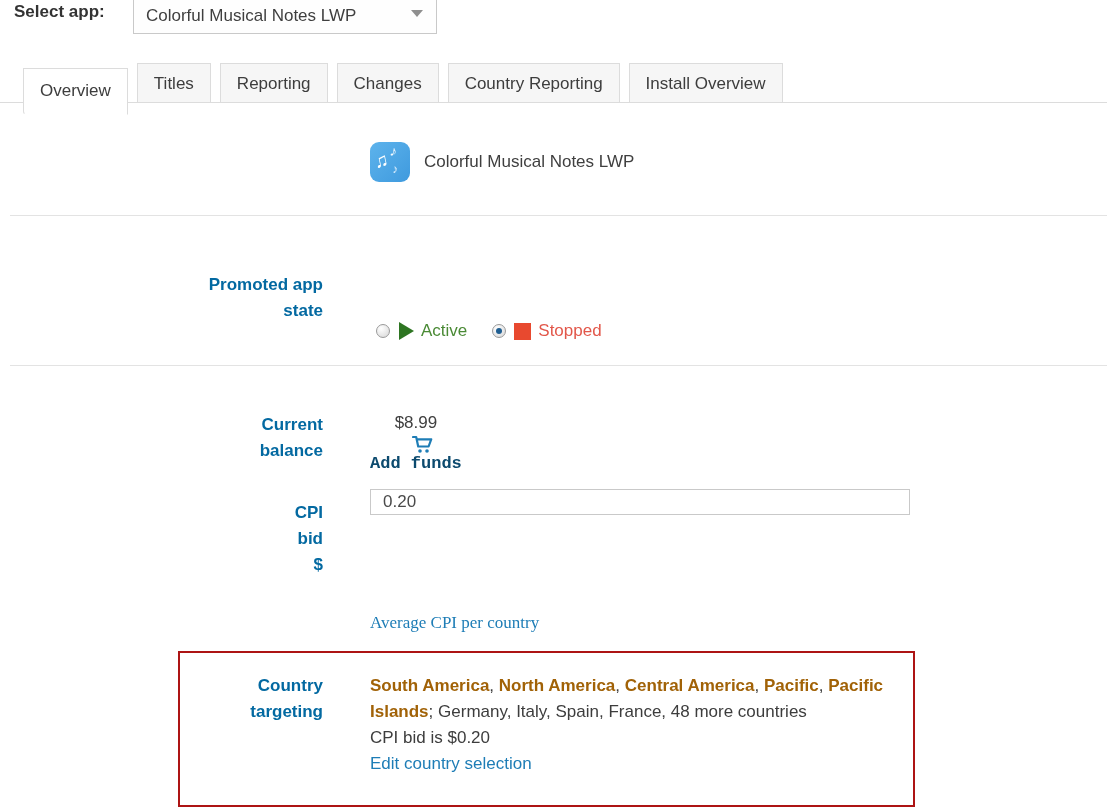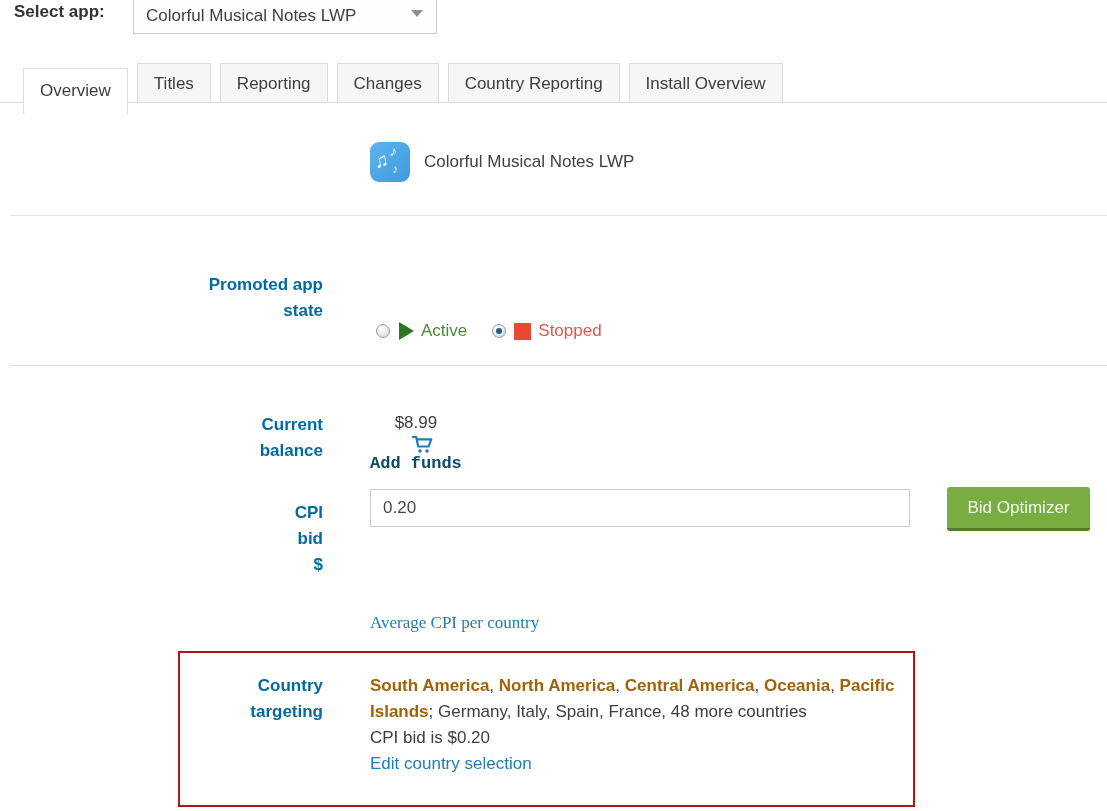--- a/index.html
+++ b/index.html
@@ -62,21 +62,21 @@
   .stopsq{width:17px;height:17px;background:#e8492f;margin:0 7px 0 8px;flex:none;}
   .opt-stopped{color:#e2574a;}
   .gap{width:25px;flex:none;}
   
   .balance-row{position:absolute;left:370px;top:413px;display:flex;align-items:center;flex-direction:column;}
   .balance-amount{color:#3f3f3f;}
   .cart{margin:2px 6px 0 19px;}
   .add-funds{color:#0c4a6e;font-weight:700;cursor:pointer;text-decoration:none;font-family:Liberation Mono, monospace;}
   
   .cpi-input{
-    position:absolute;left:370px;top:489px;width:540px;height:38px;box-sizing:border-box;
+    position:absolute;left:370px;top:489px;width:540px;height:26px;box-sizing:border-box;
     border:1px solid #c9c9c9;padding:0 12px;font:17px "Liberation Sans","DejaVu Sans",sans-serif;color:#4a4a4a;outline:none;
   }
   .bid-btn{
     position:absolute;left:947px;top:487px;width:143px;height:44px;box-sizing:border-box;
     background:#7aad41;border:none;border-bottom:3px solid #537d21;border-radius:3px;
     color:#f3f8ec;font:17px "Liberation Sans","DejaVu Sans",sans-serif;cursor:pointer;
   }
   
   .avg-link{position:absolute;left:370px;top:613px;color:#1e7db6;cursor:pointer;text-decoration:none;font-family:Liberation Serif, serif;}
   
@@ -141,26 +141,25 @@
       <circle cx="8" cy="16" r="1.8" fill="#1e7db6"></circle>
       <circle cx="15" cy="16" r="1.8" fill="#1e7db6"></circle>
     </svg>
     <a class="add-funds">Add funds</a>
   </div>
 
   <div class="flabel lbl-cpi">CPI
 bid
 $</div>
   <input class="cpi-input" type="text" value="0.20" style="">
-  <button class="bid-btn">Bid Optimizer</button>
 
   <a class="avg-link">Average CPI per country</a>
 
   <div class="country-box"></div>
   <div class="flabel lbl-country">Country
 targeting</div>
   <div class="ct-content">
-    <span><b>South America</b>, <b>North America</b>, <b>Central America</b>, <b>Oceania</b>, <b>Pacific Islands</b>; Germany, Italy, Spain, France, 48 more countries</span>
+    <span><b>South America</b>, <b>North America</b>, <b>Central America</b>, <b>Pacific</b>, <b>Pacific Islands</b>; Germany, Italy, Spain, France, 48 more countries</span>
     <div>CPI bid is $0.20</div>
     <a class="edit-link">Edit country selection</a>
   </div>
 
 </div>
 
 </body></html>

